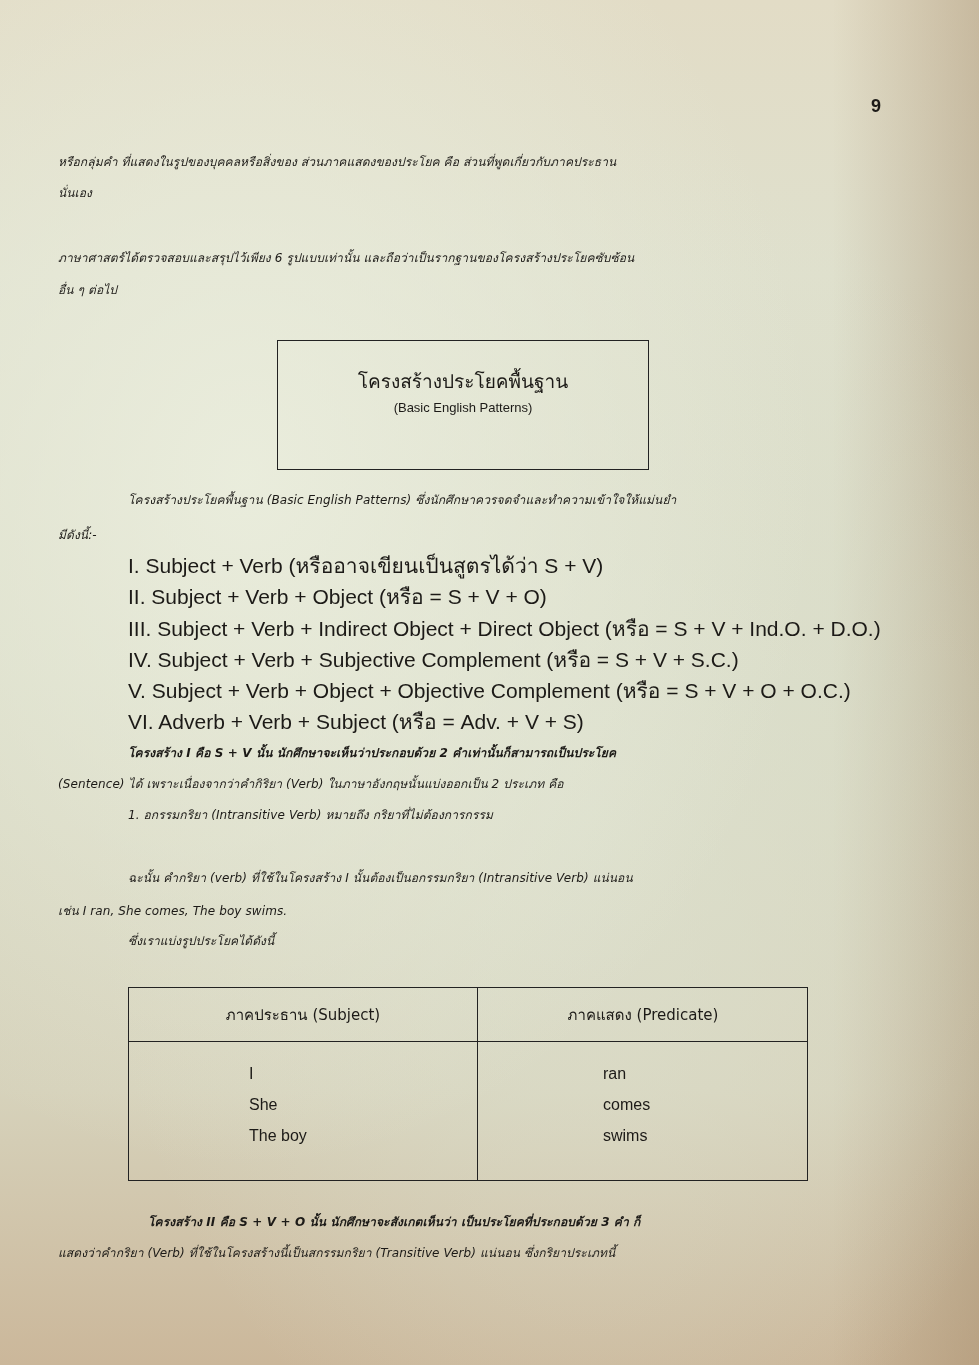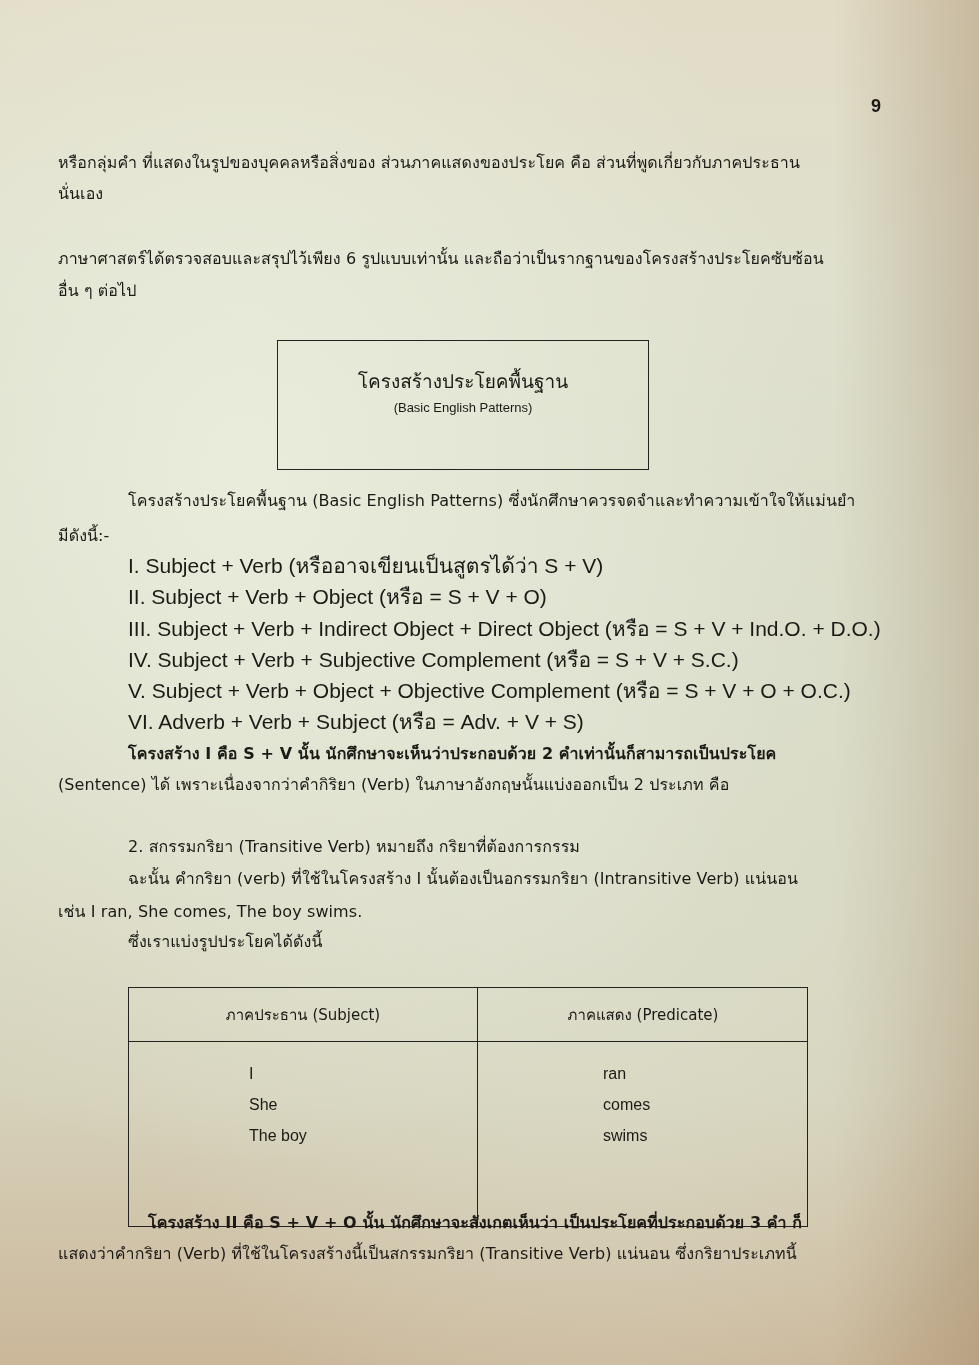--- a/index.html
+++ b/index.html
@@ -27,24 +27,25 @@
     .page-number {
       position: absolute;
       top: 96px;
       left: 871px;
       font-family: "Liberation Sans", sans-serif;
       font-weight: bold;
       font-size: 18px;
     }
     .p {
       position: absolute;
-      font-size: 16px;
+      font-size: 12px;
       line-height: 31px;
       white-space: nowrap;
       letter-spacing: 0.1px;
+      font-style: italic;
     }
     .indent { left: 128px; }
     .flush  { left: 58px; }
     .list-item {
       position: absolute;
       left: 128px;
       font-family: "Liberation Sans", sans-serif;
       font-size: 21px;
       line-height: 31px;
       white-space: nowrap;
@@ -68,21 +69,21 @@
     .title-en {
       font-family: Liberation Sans, sans-serif;
       font-size: 13px;
       line-height: 26px;
     }
     .table-box {
       position: absolute;
       left: 128px;
       top: 987px;
       width: 680px;
-      height: 240px;
+      height: 194px;
       border: 1.5px solid #222;
       box-sizing: border-box;
     }
     .tbl-col {
       position: absolute;
       top: 0;
       height: 100%;
     }
     .tbl-col.left { left: 0; width: 348px; }
     .tbl-col.right { left: 348px; width: 330px; border-left: 1.5px solid #222; }
@@ -130,21 +131,21 @@
 
   <div class="list-item" style="top:550px;">I. Subject + Verb (หรืออาจเขียนเป็นสูตรได้ว่า S + V)</div>
   <div class="list-item" style="top:581px;">II. Subject + Verb + Object (หรือ = S + V + O)</div>
   <div class="list-item" style="top:613px;">III. Subject + Verb + Indirect Object + Direct Object (หรือ = S + V + Ind.O. + D.O.)</div>
   <div class="list-item" style="top:644px;">IV. Subject + Verb + Subjective Complement (หรือ = S + V + S.C.)</div>
   <div class="list-item" style="top:675px;">V. Subject + Verb + Object + Objective Complement (หรือ = S + V + O + O.C.)</div>
   <div class="list-item" style="top:706px;">VI. Adverb + Verb + Subject (หรือ = Adv. + V + S)</div>
 
   <div class="p indent bold" style="top:738px;">โครงสร้าง I คือ S + V  นั้น  นักศึกษาจะเห็นว่าประกอบด้วย  2  คำเท่านั้นก็สามารถเป็นประโยค</div>
   <div class="p flush" style="top:769px;">(Sentence) ได้  เพราะเนื่องจากว่าคำกิริยา (Verb) ในภาษาอังกฤษนั้นแบ่งออกเป็น 2 ประเภท  คือ</div>
-  <div class="p indent" style="top:831px;">2. สกรรมกริยา (Transitive Verb) หมายถึง  กริยาที่ต้องการกรรม</div>
+  <div class="p indent" style="top:800px;">1. อกรรมกริยา (Intransitive Verb) หมายถึง  กริยาที่ไม่ต้องการกรรม</div>
   <div class="p indent" style="top:863px;">ฉะนั้น  คำกริยา (verb)  ที่ใช้ในโครงสร้าง I  นั้นต้องเป็นอกรรมกริยา  (Intransitive Verb)  แน่นอน</div>
   <div class="p flush" style="top:896px;">เช่น  I ran, She comes, The boy swims.</div>
   <div class="p indent" style="top:926px;">ซึ่งเราแบ่งรูปประโยคได้ดังนี้</div>
 
   <div class="table-box">
     <div class="tbl-col left">
       <div class="tbl-head">ภาคประธาน (Subject)</div>
       <div class="tbl-body">
         <div class="tbl-cell">I</div>
         <div class="tbl-cell">She</div>

